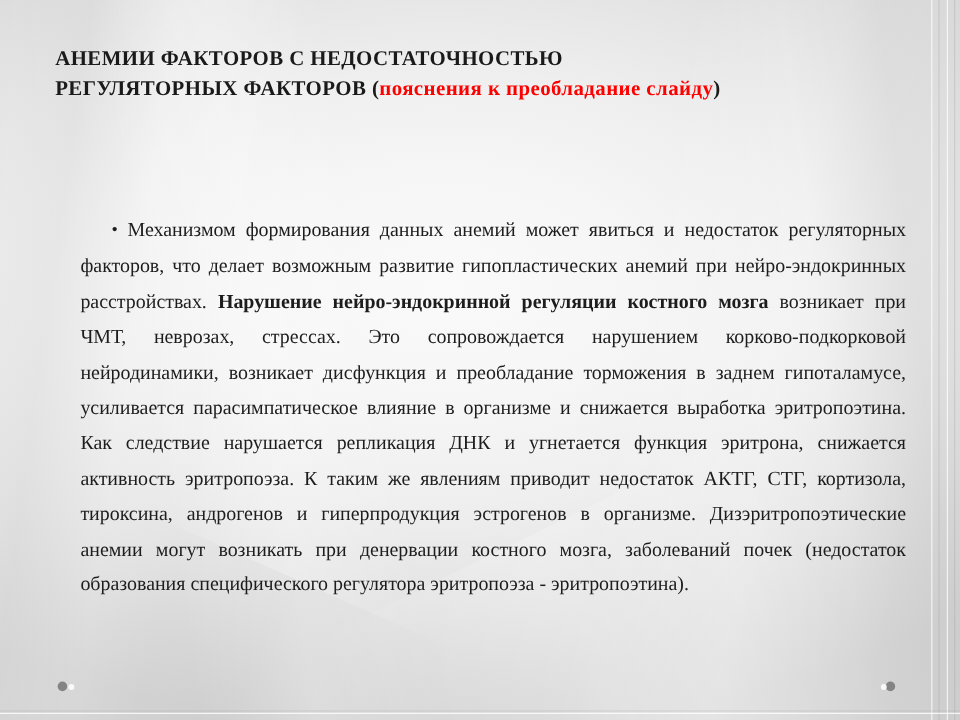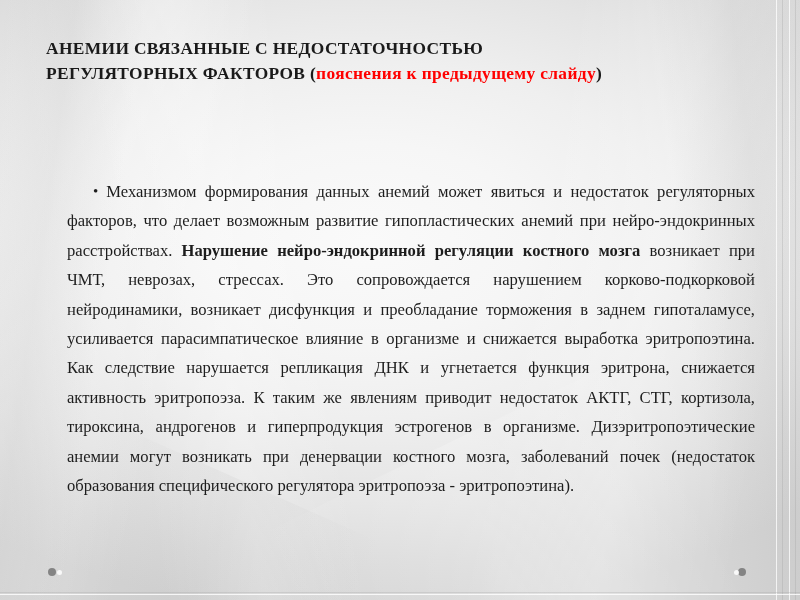--- a/index.html
+++ b/index.html
@@ -150,22 +150,22 @@
 
     <div class="edge-line-v" style="left:776px;"></div>
     <div class="edge-line-v dark" style="left:782px;"></div>
     <div class="edge-line-v" style="left:789px;"></div>
     <div class="edge-line-v dark" style="left:795px;"></div>
     <div class="edge-line-h dark" style="top:592px;"></div>
     <div class="edge-line-h light" style="top:594px;"></div>
   </div>
 
   <div id="title-block">
-    <div class="title-line">АНЕМИИ СВЯЗАННЫЕ С НЕДОСТАТОЧНОСТЬЮ</div>
-    <div class="title-line"><span>РЕГУЛЯТОРНЫХ ФАКТОРОВ (</span><span class="title-red">пояснения к предыдущему слайду</span><span class="title-paren">)</span></div>
+    <div class="title-line">АНЕМИИ ФАКТОРОВ С НЕДОСТАТОЧНОСТЬЮ</div>
+    <div class="title-line"><span>РЕГУЛЯТОРНЫХ ФАКТОРОВ (</span><span class="title-red">пояснения к преобладание слайду</span><span class="title-paren">)</span></div>
   </div>
 
   <div id="body-block">
     <p id="body-paragraph"><span class="bullet-glyph">• </span><span>Механизмом формирования данных анемий может явиться и недостаток регуляторных факторов, что делает возможным развитие гипопластических анемий при нейро-эндокринных расстройствах. </span><b>Нарушение нейро-эндокринной регуляции костного мозга</b><span> возникает при ЧМТ, неврозах, стрессах. Это сопровождается нарушением корково-подкорковой нейродинамики, возникает дисфункция и преобладание торможения в заднем гипоталамусе, усиливается парасимпатическое влияние в организме и снижается выработка эритропоэтина. Как следствие нарушается репликация ДНК и угнетается функция эритрона, снижается активность эритропоэза. К таким же явлениям приводит недостаток АКТГ, СТГ, кортизола, тироксина, андрогенов и гиперпродукция эстрогенов в организме. Дизэритропоэтические анемии могут возникать при денервации костного мозга, заболеваний почек (недостаток образования специфического регулятора эритропоэза - эритропоэтина).</span></p>
   </div>
 
   <div class="deco-dot left"></div>
   <div class="deco-dot-hl left"></div>
   <div class="deco-dot right"></div>
   <div class="deco-dot-hl right"></div>

